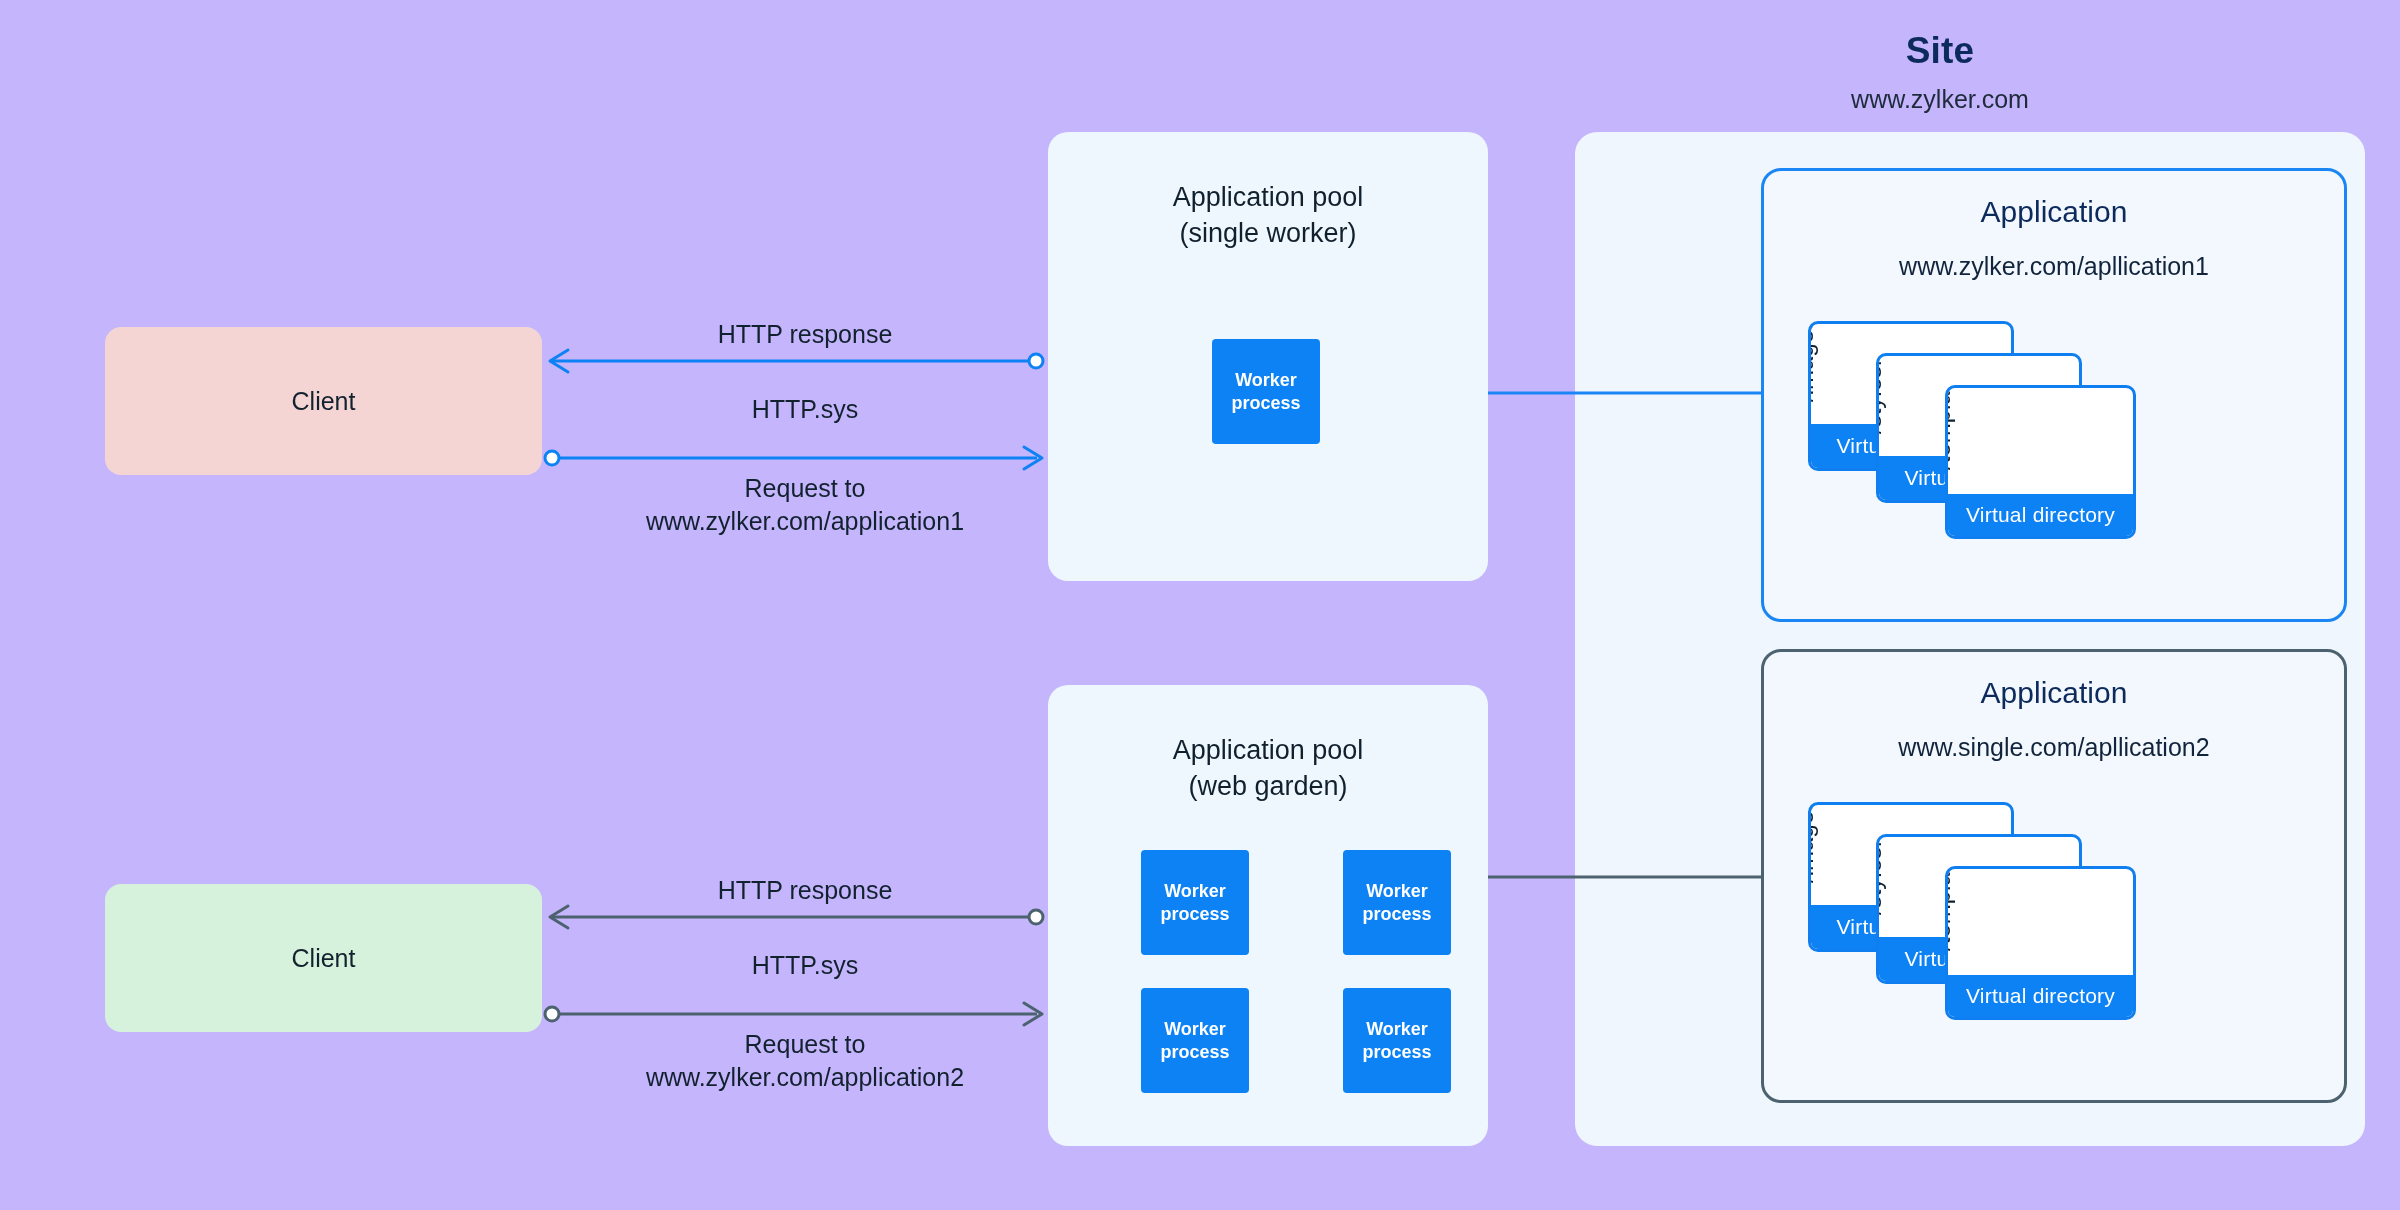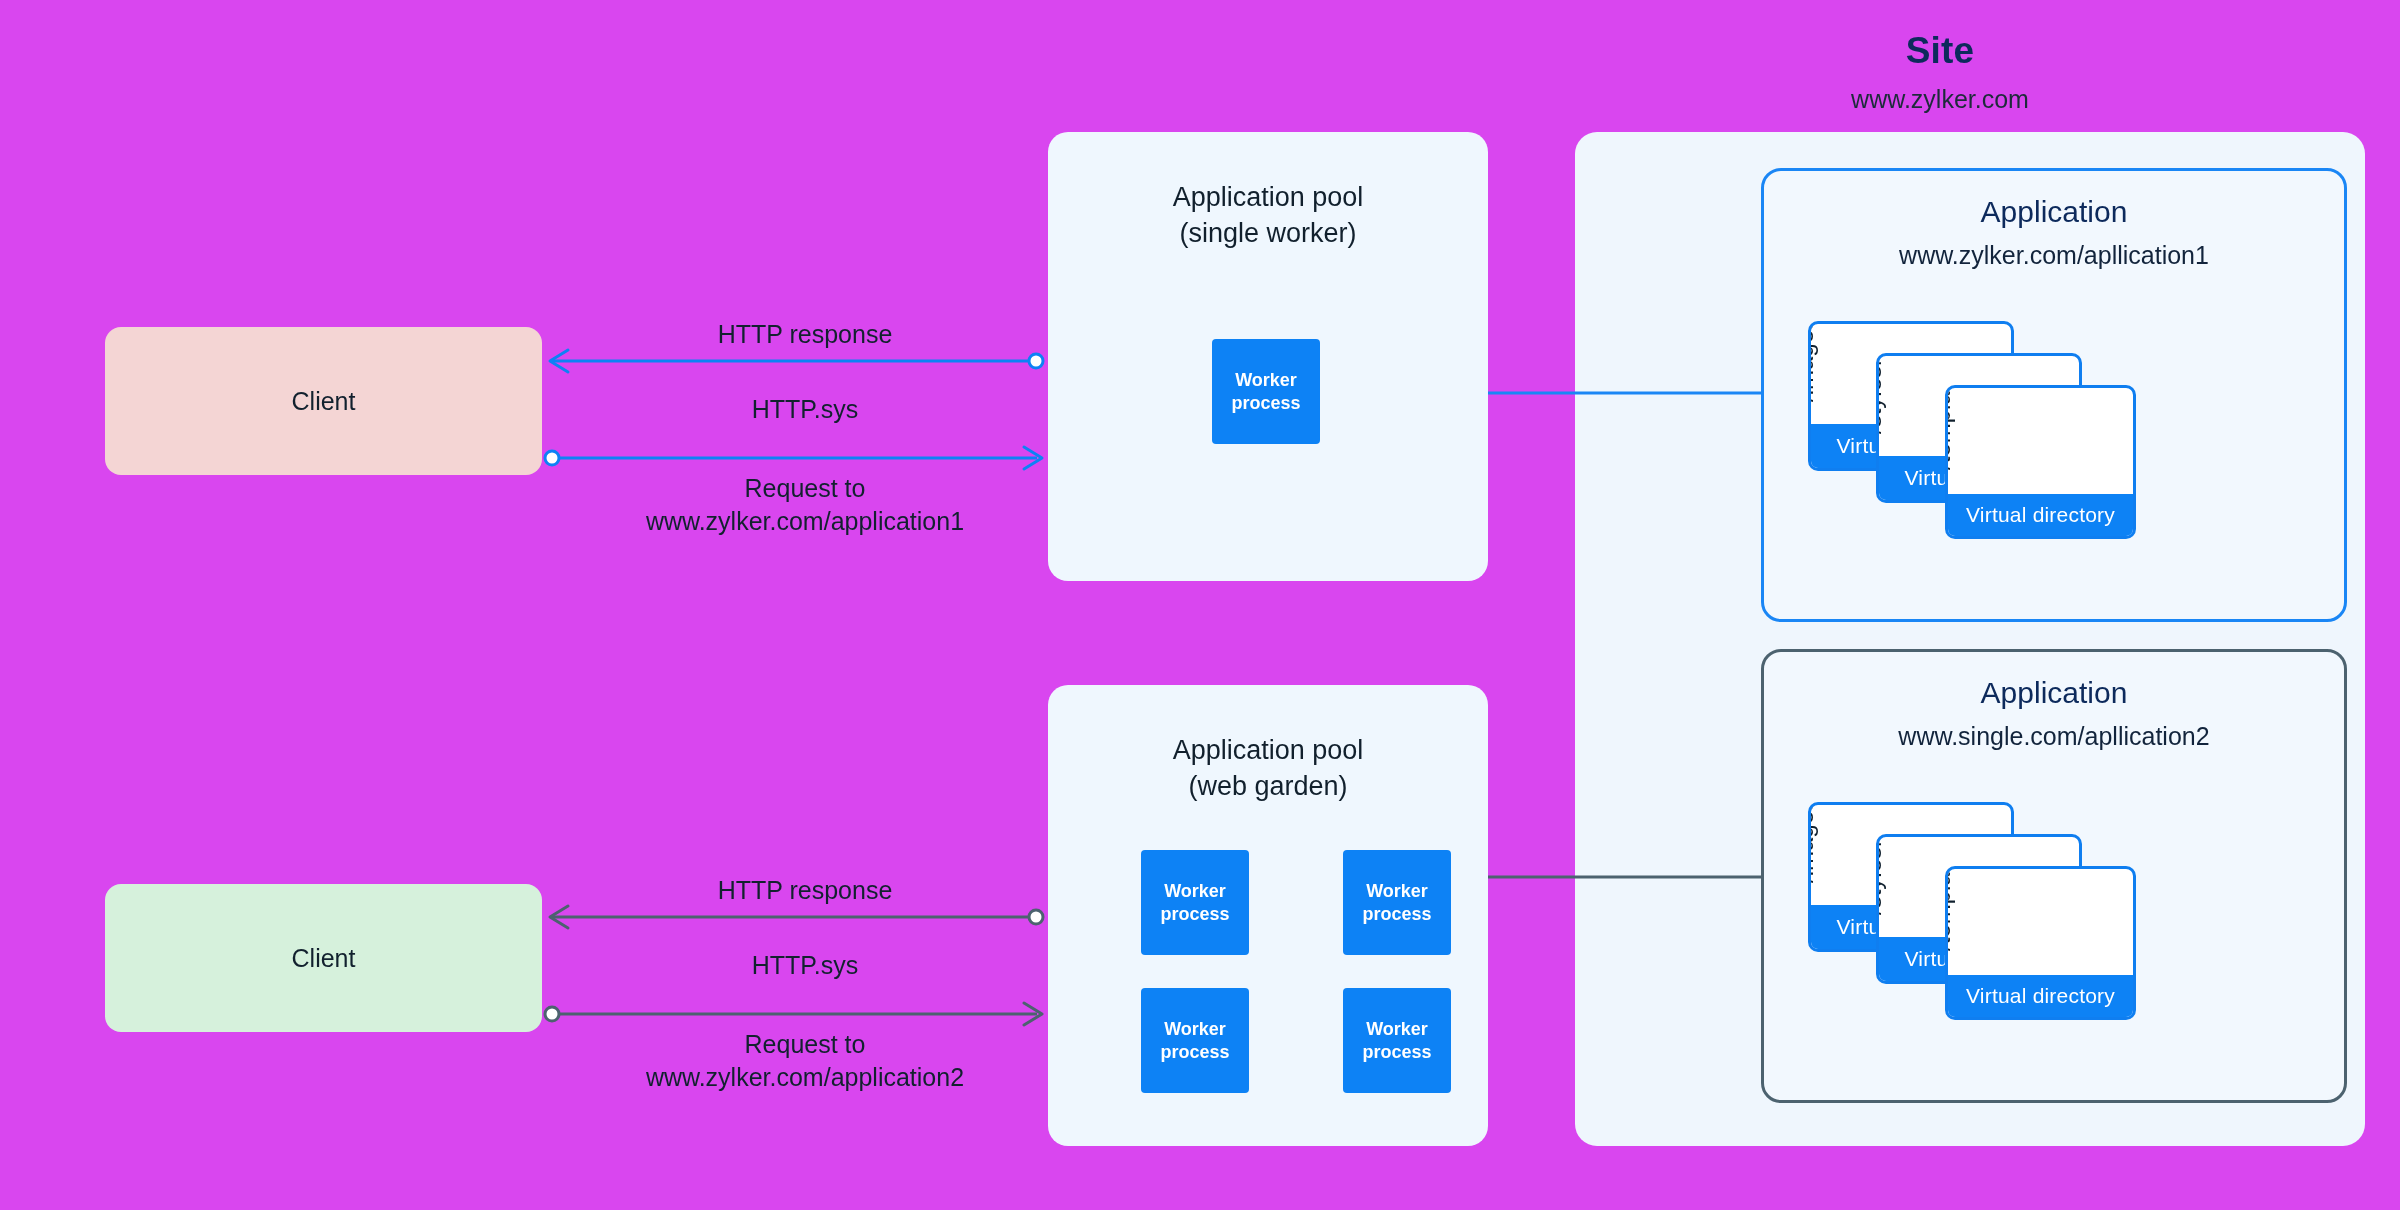--- a/index.html
+++ b/index.html
@@ -8,21 +8,21 @@
     width: 2400px;
     height: 1210px;
     background: #ffffff;
     font-family: "Liberation Sans", sans-serif;
     overflow: hidden;
   }
   #stage {
     position: relative;
     width: 2400px;
     height: 1210px;
-    background: #d946ef;
+    background: #c4b5fd;
   }
 
   
   .abs { position: absolute; }
 
   
   #site-header {
     left: 1700px; top: 30px; width: 480px;
     text-align: center;
   }
@@ -69,21 +69,21 @@
     font-size: 30px;
     font-weight: normal;
     color: #0d2a5c;
     margin-top: 24px;
     line-height: 1.15;
   }
   .application-url {
     text-align: center;
     font-size: 25px;
     color: #12243c;
-    margin-top: 10px;
+    margin-top: 21px;
     line-height: 1.2;
   }
 
   
   .vdir-stack {
     position: absolute;
     left: 44px;
     top: 150px;
     width: 520px;
     height: 260px;

